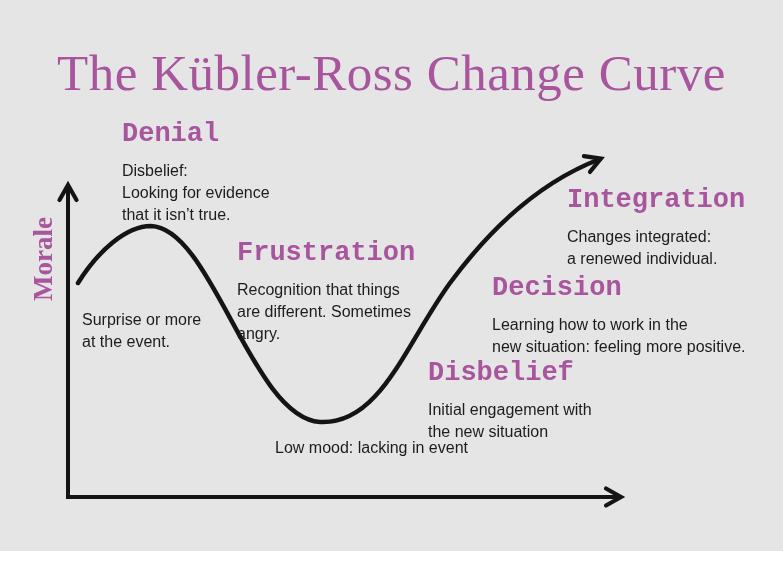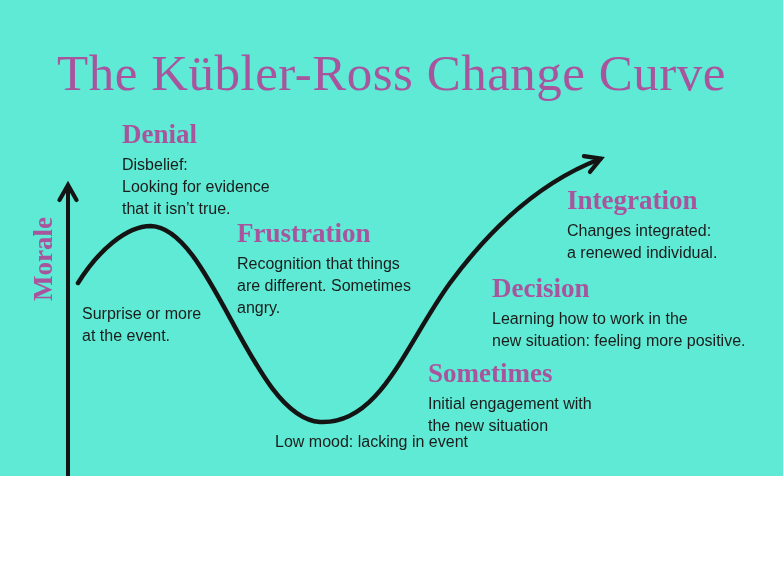--- a/index.html
+++ b/index.html
@@ -1,19 +1,19 @@
 <!DOCTYPE html>
 <html style="--accent: #a8559e; --body-text: #1c1c1c; --line: #141414;"><head>
 <meta charset="utf-8">
 <style>
   html,body{margin:0;padding:0;background:#ffffff;}
   #stage-canvas{
     position:relative;
-    width:783px;height:476px;
-    background:#5eead4;
+    width:783px;height:551px;
+    background:#e5e5e5;
     overflow:hidden;
     font-family:"Liberation Sans",sans-serif;
   }
   .title{
     position:absolute;left:0;top:42px;width:783px;
     text-align:center;
     font-family:"Liberation Serif",serif;
     font-size:51px;line-height:62px;
     font-weight:400;
     letter-spacing:0.5px;
@@ -28,34 +28,34 @@
     text-align:center;
     transform:rotate(-90deg);
     font-family:"Liberation Serif",serif;
     font-weight:700;
     font-size:27px;line-height:36px;
     color:var(--accent,#a8559e);
     white-space:nowrap;
   }
   .stage{position:absolute;}
   .stage-heading{
-    font-family:Liberation Serif, serif;
+    font-family:Liberation Mono, monospace;
     font-weight:700;
     font-size:27px;line-height:32px;
     color:var(--accent,#a8559e);
     white-space:nowrap;
   }
   .stage-desc{
     font-size:16px;line-height:22px;
     color:var(--body-text,#1c1c1c);
     white-space:pre-line;
-    margin-top:4px;
+    margin-top:10px;
   }
   .s-denial{left:122px;top:118px;}
-  .s-frustration{left:237px;top:217px;}
+  .s-frustration{left:237px;top:237px;}
   .s-shock{left:82px;top:299px;}
   .s-depression{left:275px;top:427px;}
   .s-experiment{left:428px;top:357px;}
   .s-decision{left:492px;top:272px;}
   .s-integration{left:567px;top:184px;}
 </style>
 </head>
 <body>
 
 <div id="stage-canvas">
@@ -99,21 +99,21 @@
     <div class="stage-desc">Recognition that things
 are different. Sometimes
 angry.</div>
   </div>
 
   <div class="stage s-depression">
     <div class="stage-desc">Low mood: lacking in event</div>
   </div>
 
   <div class="stage s-experiment">
-    <div class="stage-heading">Sometimes</div>
+    <div class="stage-heading">Disbelief</div>
     <div class="stage-desc">Initial engagement with
 the new situation</div>
   </div>
 
   <div class="stage s-integration">
     <div class="stage-heading">Integration</div>
     <div class="stage-desc">Changes integrated:
 a renewed individual.</div>
   </div>
 

